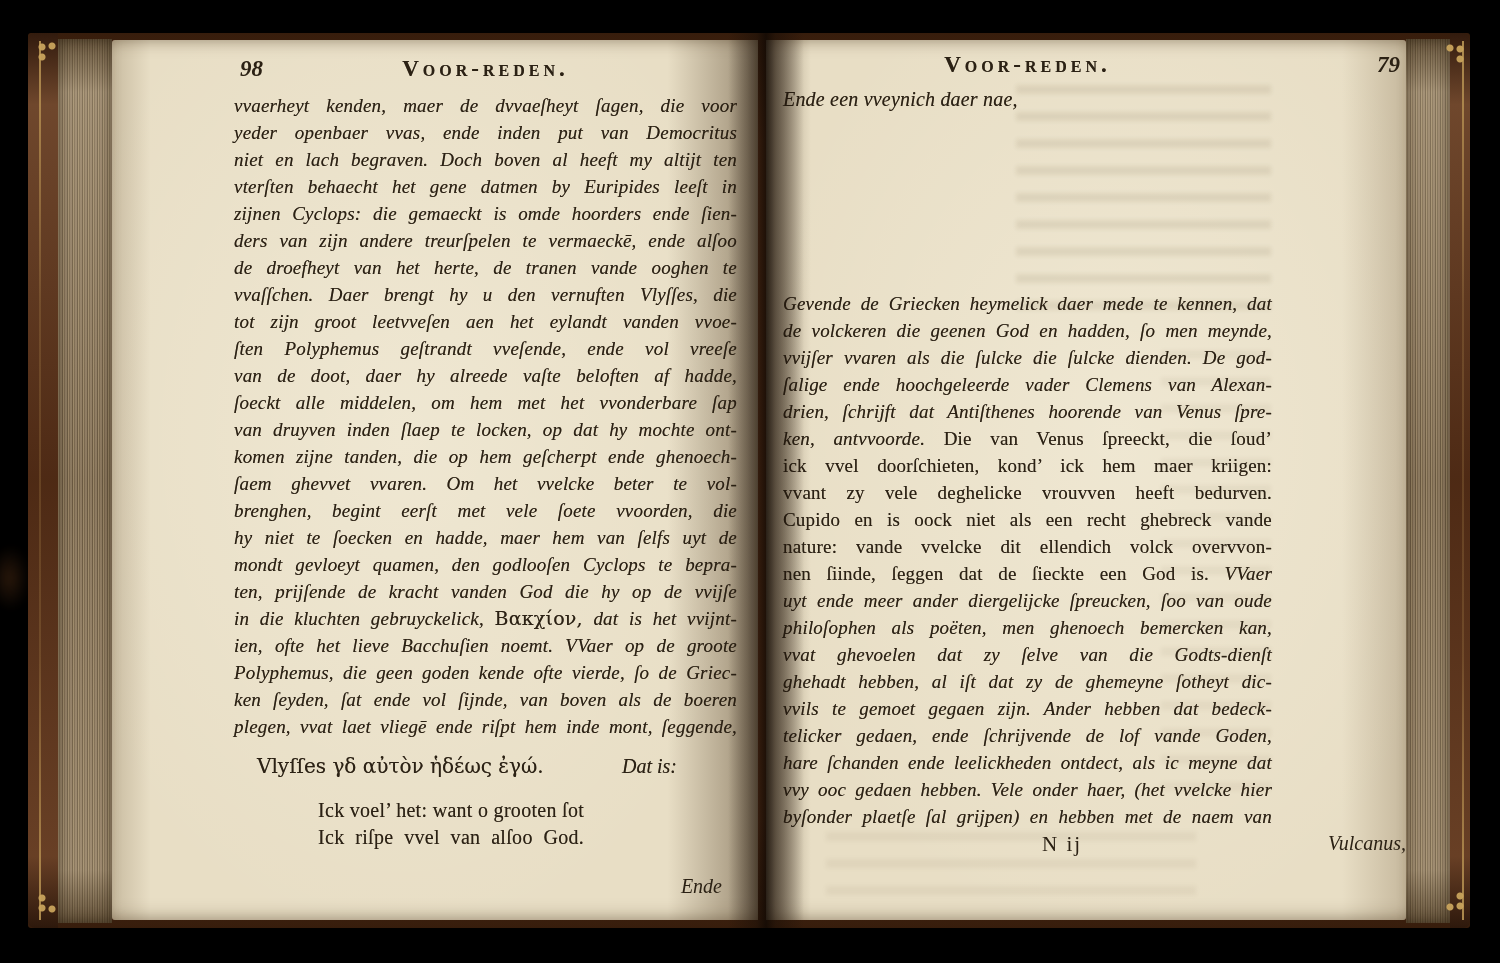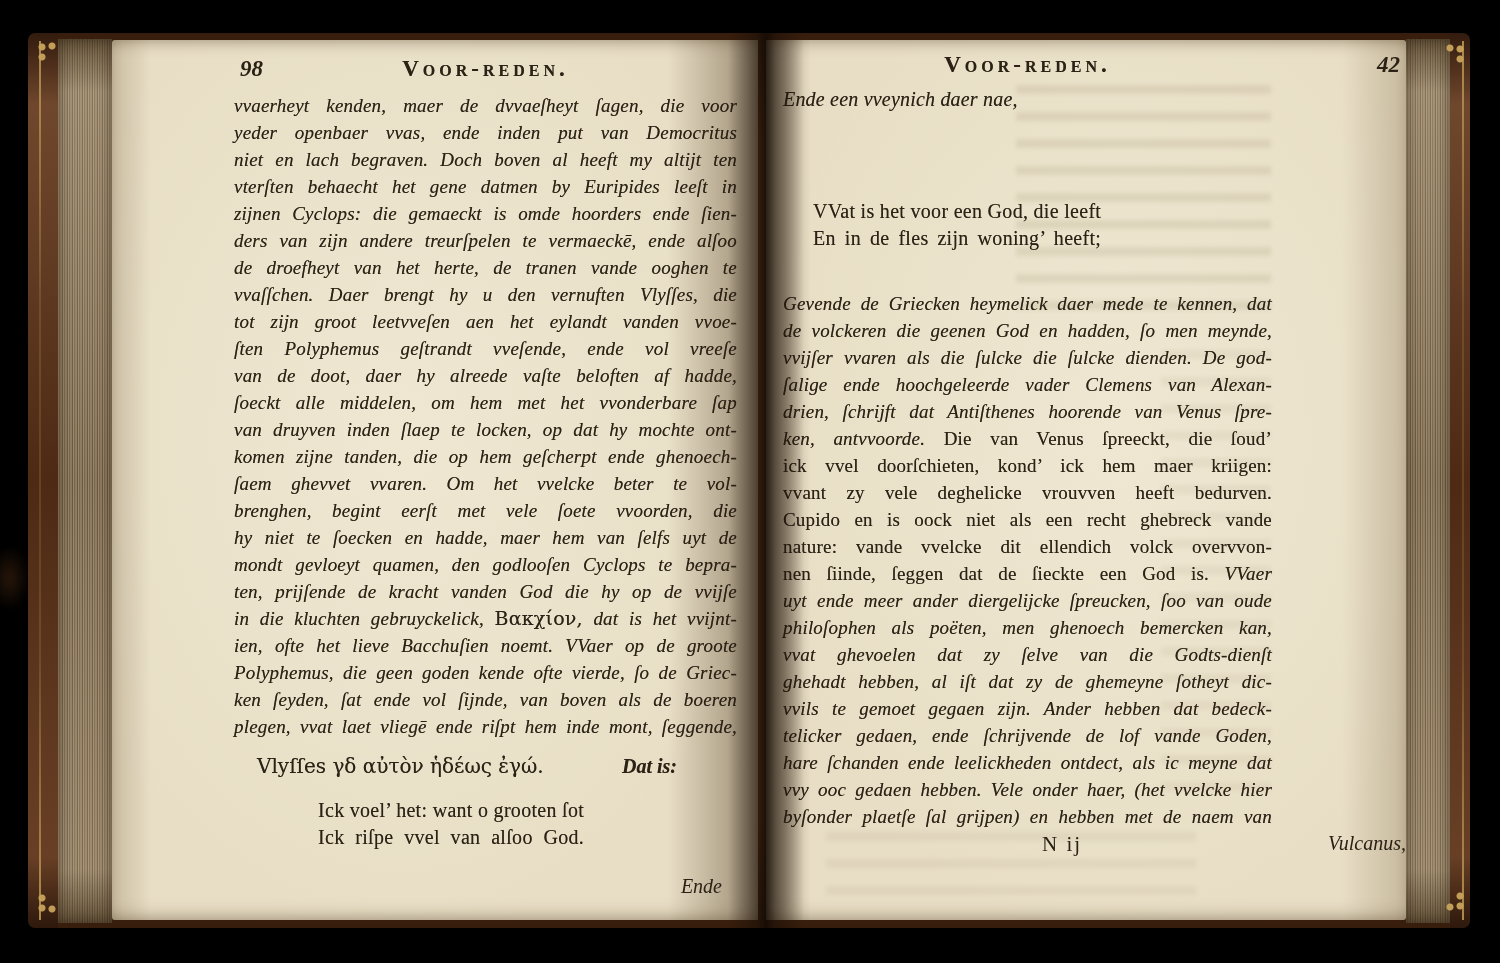--- a/index.html
+++ b/index.html
@@ -5,21 +5,21 @@
   html,body{margin:0;padding:0;}
   body{
     width:1500px;height:963px;overflow:hidden;position:relative;
     background:var(--background,#000);
     font-family:"Liberation Serif","DejaVu Serif",serif;
     color:var(--ink,#2b2114);
   }
   .book{
     position:absolute;left:28px;top:33px;width:1442px;height:895px;
     background:linear-gradient(180deg,var(--leather-dark,#3a1f0e),var(--leather,#5b3118) 12%,var(--leather,#5b3118) 88%,var(--leather-dark,#3a1f0e));
-    border-radius:9px;
+    border-radius:3px;
     box-shadow:0 10px 45px rgba(0,0,0,.9);
   }
   
   .leather{position:absolute;top:0;height:100%;
     background:
       linear-gradient(180deg,rgba(0,0,0,.45),rgba(255,230,190,.12) 8%,rgba(0,0,0,.15) 50%,rgba(255,230,190,.08) 92%,rgba(0,0,0,.5)),
       var(--leather,#5b3118);
   }
   .leather-left{left:0;width:30px;border-radius:7px 0 0 7px;}
   .leather-right{right:0;width:20px;border-radius:0 7px 7px 0;}
@@ -89,21 +89,21 @@
   .body-block{position:absolute;font-size:19px;letter-spacing:.2px;line-height:27px;
     text-shadow:0 0 .5px rgba(43,33,20,.55);}
   .pageno{position:absolute;font-style:italic;font-size:23px;font-weight:bold;}
   .runhead{position:absolute;text-align:center;font-variant:small-caps;
     font-size:23px;letter-spacing:4px;font-weight:bold;text-shadow:0 0 .5px rgba(43,33,20,.5);}
   .greekline{position:absolute;font-size:20px;font-family:"DejaVu Serif","DejaVu Sans",serif;
     text-shadow:0 0 .5px rgba(43,33,20,.5);}
   .verse{position:absolute;font-size:20px;line-height:28px;letter-spacing:.3px;
     text-shadow:0 0 .5px rgba(43,33,20,.5);}
   .catchword{position:absolute;font-style:italic;font-size:20px;}
-  .translabel{font-style:italic;font-family:"Liberation Serif",serif;font-size:20px;font-weight:bold;}
+  .translabel{font-style:italic;font-family:"Liberation Serif",serif;font-size:20px;}
   .sigmark{position:absolute;font-size:21px;letter-spacing:2px;}
   
   .ghost{position:absolute;pointer-events:none;filter:blur(2px);opacity:.8;}
   .g-stripes{background:repeating-linear-gradient(180deg,rgba(124,106,78,.16) 0 9px,rgba(0,0,0,0) 9px 27px);}
   .bg-smudge{position:absolute;left:-10px;top:545px;width:42px;height:66px;border-radius:50%;
     background:radial-gradient(ellipse,rgba(96,55,25,.55),rgba(0,0,0,0) 70%);filter:blur(4px);}
 </style>
 </head>
 <body>
 
@@ -162,31 +162,27 @@
 
     <div class="catchword" style="right:36px;top:810px;margin-top:25px;">Ende</div>
   </div>
 
   <div class="page page-right">
     <div class="ghost g-stripes" style="left:250px;top:45px;width:255px;height:230px;"></div>
     <div class="ghost g-stripes" style="left:395px;top:310px;width:110px;height:450px;opacity:.45;"></div>
     <div class="ghost g-stripes" style="left:60px;top:792px;width:370px;height:66px;opacity:.5;"></div>
 
     <div class="runhead" style="left:17px;top:12px;width:489px;">Voor-reden.</div>
-    <div class="pageno" style="right:6px;top:12px;">42</div>
+    <div class="pageno" style="right:6px;top:12px;">79</div>
 
     <div class="body-block" style="left:17px;top:46px;width:489px;">
       <span class="s-i" style="font-size:20px;">Ende een vveynich daer nae,</span>
     </div>
 
 
-    <div class="verse" style="left:47px;top:157px;">
-        <div class="bline"><span class="s-r">VVat is het voor een God, die leeft</span></div>
-        <div class="bline"><span class="s-r">En in  de fles zijn woning’ heeft;</span></div>
-      </div>
 
     <div class="body-block" style="left:17px;top:250px;width:489px;">
         <div class="bline"><span class="s-i">Gevende de Griecken heymelick daer mede te kennen, dat</span></div>
         <div class="bline"><span class="s-i">de volckeren die geenen God en hadden, ſo men meynde,</span></div>
         <div class="bline"><span class="s-i">vvijſer vvaren als die ſulcke die ſulcke dienden. De god-</span></div>
         <div class="bline"><span class="s-i">ſalige ende hoochgeleerde vader Clemens van Alexan-</span></div>
         <div class="bline"><span class="s-i">drien, ſchrijft dat Antiſthenes hoorende van Venus ſpre-</span></div>
         <div class="bline"><span class="s-i">ken, antvvoorde. </span><span class="s-r">Die van Venus ſpreeckt, die ſoud’</span></div>
         <div class="bline"><span class="s-r">ick vvel doorſchieten, kond’ ick hem maer kriigen:</span></div>
         <div class="bline"><span class="s-r">vvant zy vele deghelicke vrouvven heeft bedurven.</span></div>

